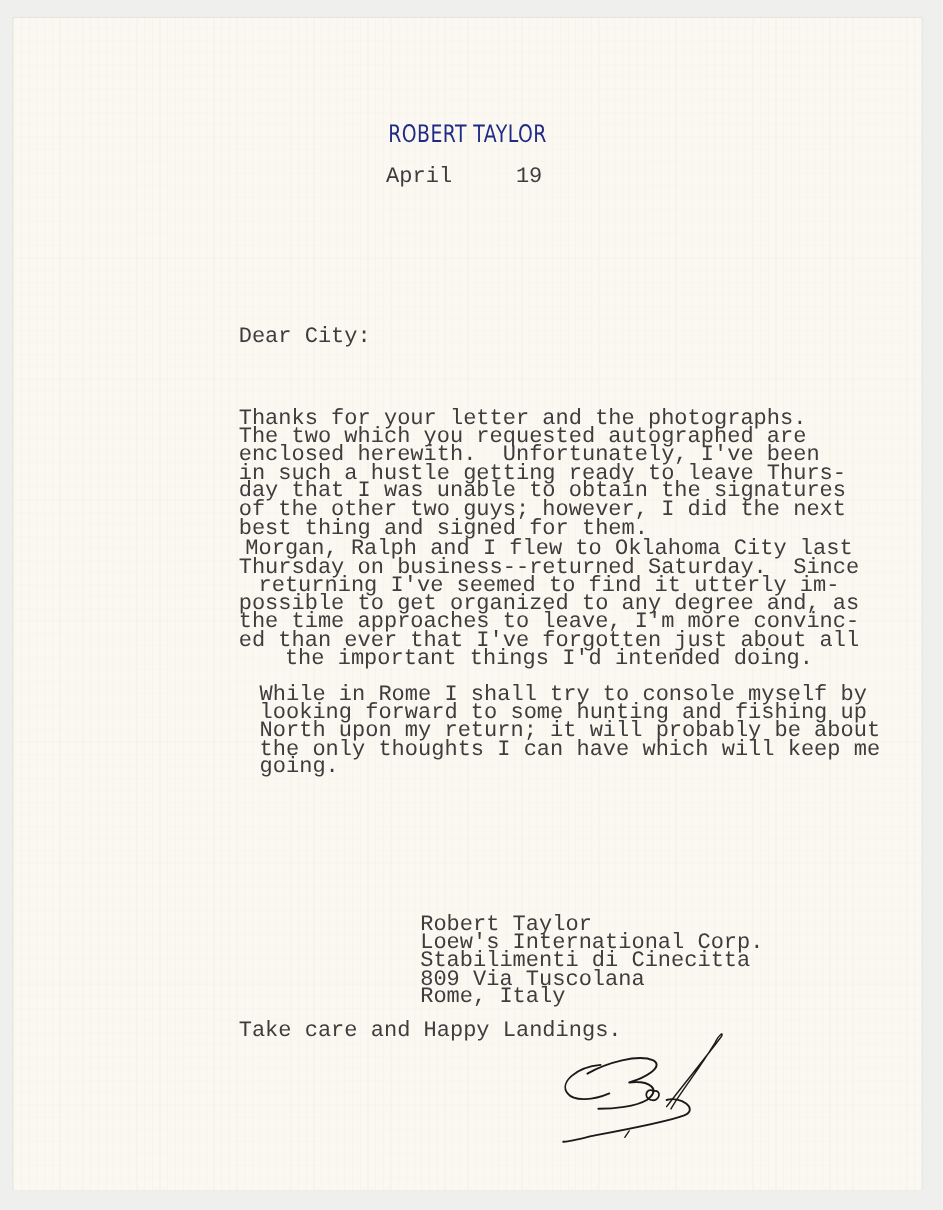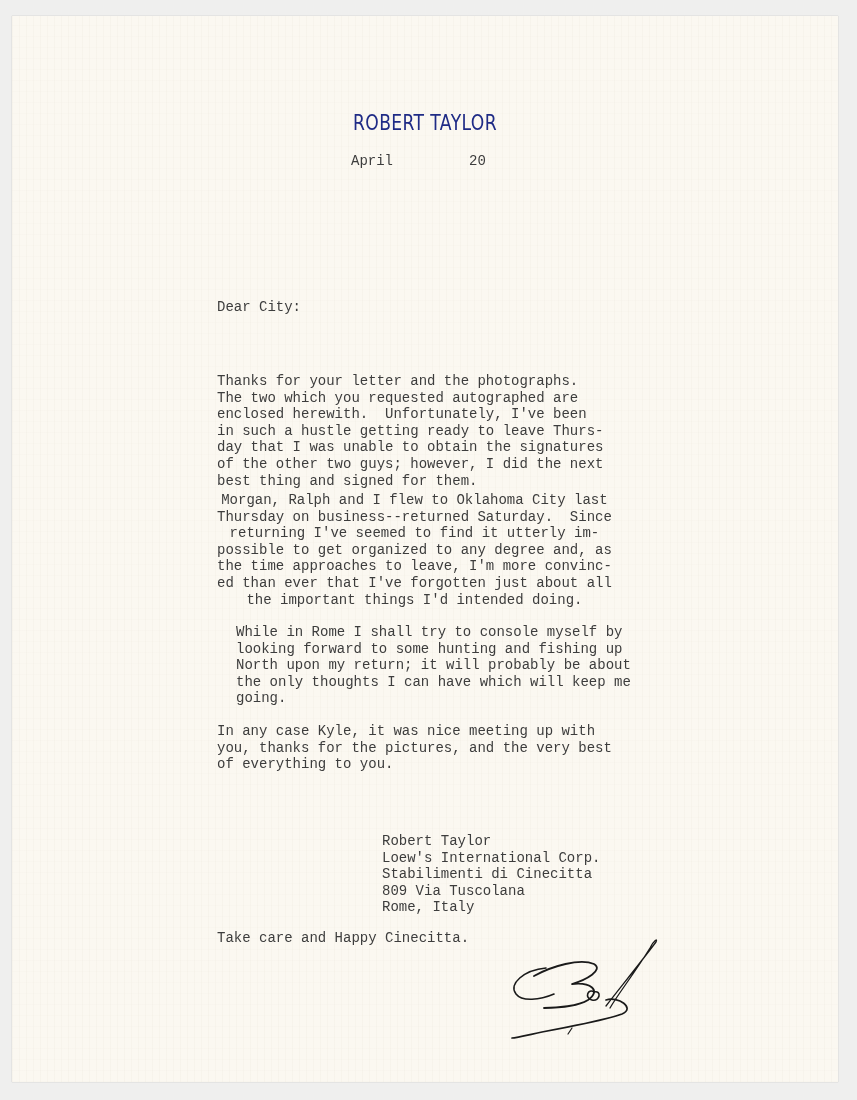--- a/index.html
+++ b/index.html
@@ -35,21 +35,21 @@
       font-family: "DejaVu Sans", sans-serif;
       font-size: 22px;
       color: #1f2b86;
       letter-spacing: 0.5px;
       transform: scaleX(0.78);
       transform-origin: center;
       font-weight: normal;
     }
     .type {
       font-family: "Liberation Mono", "DejaVu Sans Mono", monospace;
-      font-size: 14px;
+      font-size: 20px;
       line-height: 16.6px;
       color: #3d3d3d;
       white-space: pre;
       position: absolute;
       letter-spacing: 0px;
     }
     .date-month { left: 339px; top: 137px; }
     .date-day { left: 457px; top: 137px; }
     .salutation { left: 205px; top: 283px; }
     .para1 { left: 205px; top: 357px; }
@@ -68,21 +68,21 @@
     }
   </style>
 </head>
 <body>
 
 <div class="paper">
 
   <div class="letterhead">ROBERT TAYLOR</div>
 
   <div class="type date-month">April</div>
-  <div class="type date-day">20</div>
+  <div class="type date-day">19</div>
 
   <div class="type salutation">Dear City:</div>
 
   <div class="type para1">Thanks for your letter and the photographs.
 The two which you requested autographed are
 enclosed herewith.  Unfortunately, I've been
 in such a hustle getting ready to leave Thurs-
 day that I was unable to obtain the signatures
 of the other two guys; however, I did the next
 best thing and signed for them.</div>
@@ -91,31 +91,28 @@
 returning I've seemed to find it utterly im-
 possible to get organized to any degree and, as
 the time approaches to leave, I'm more convinc-
 ed than ever that I've forgotten just about all
 the important things I'd intended doing.</div>
   <div class="type para3">While in Rome I shall try to console myself by
 looking forward to some hunting and fishing up
 North upon my return; it will probably be about
 the only thoughts I can have which will keep me
 going.</div>
-  <div class="type para4">In any case Kyle, it was nice meeting up with
-you, thanks for the pictures, and the very best
-of everything to you.</div>
 
   <div class="type address">Robert Taylor
 Loew's International Corp.
 Stabilimenti di Cinecitta
 809 Via Tuscolana
 Rome, Italy</div>
 
-  <div class="type closing">Take care and Happy Cinecitta.</div>
+  <div class="type closing">Take care and Happy Landings.</div>
 
   <svg class="signature" viewBox="0 0 170 115" xmlns="http://www.w3.org/2000/svg">
     <g fill="none" stroke="#1a1a1a" stroke-linecap="round" stroke-linejoin="round">
 
       <path d="M52 40 C 30 42, 14 56, 22 66 C 28 74, 46 72, 60 66" stroke-width="1.6"></path>
 
       <path d="M40 48 C 58 38, 86 30, 100 36 C 110 42, 92 52, 78 56 C 96 54, 108 62, 94 72 C 84 78, 64 80, 50 80" stroke-width="1.8"></path>
 
       <path d="M100 64 C 94 60, 90 70, 98 72 C 106 74, 108 62, 100 64" stroke-width="1.6"></path>
 

